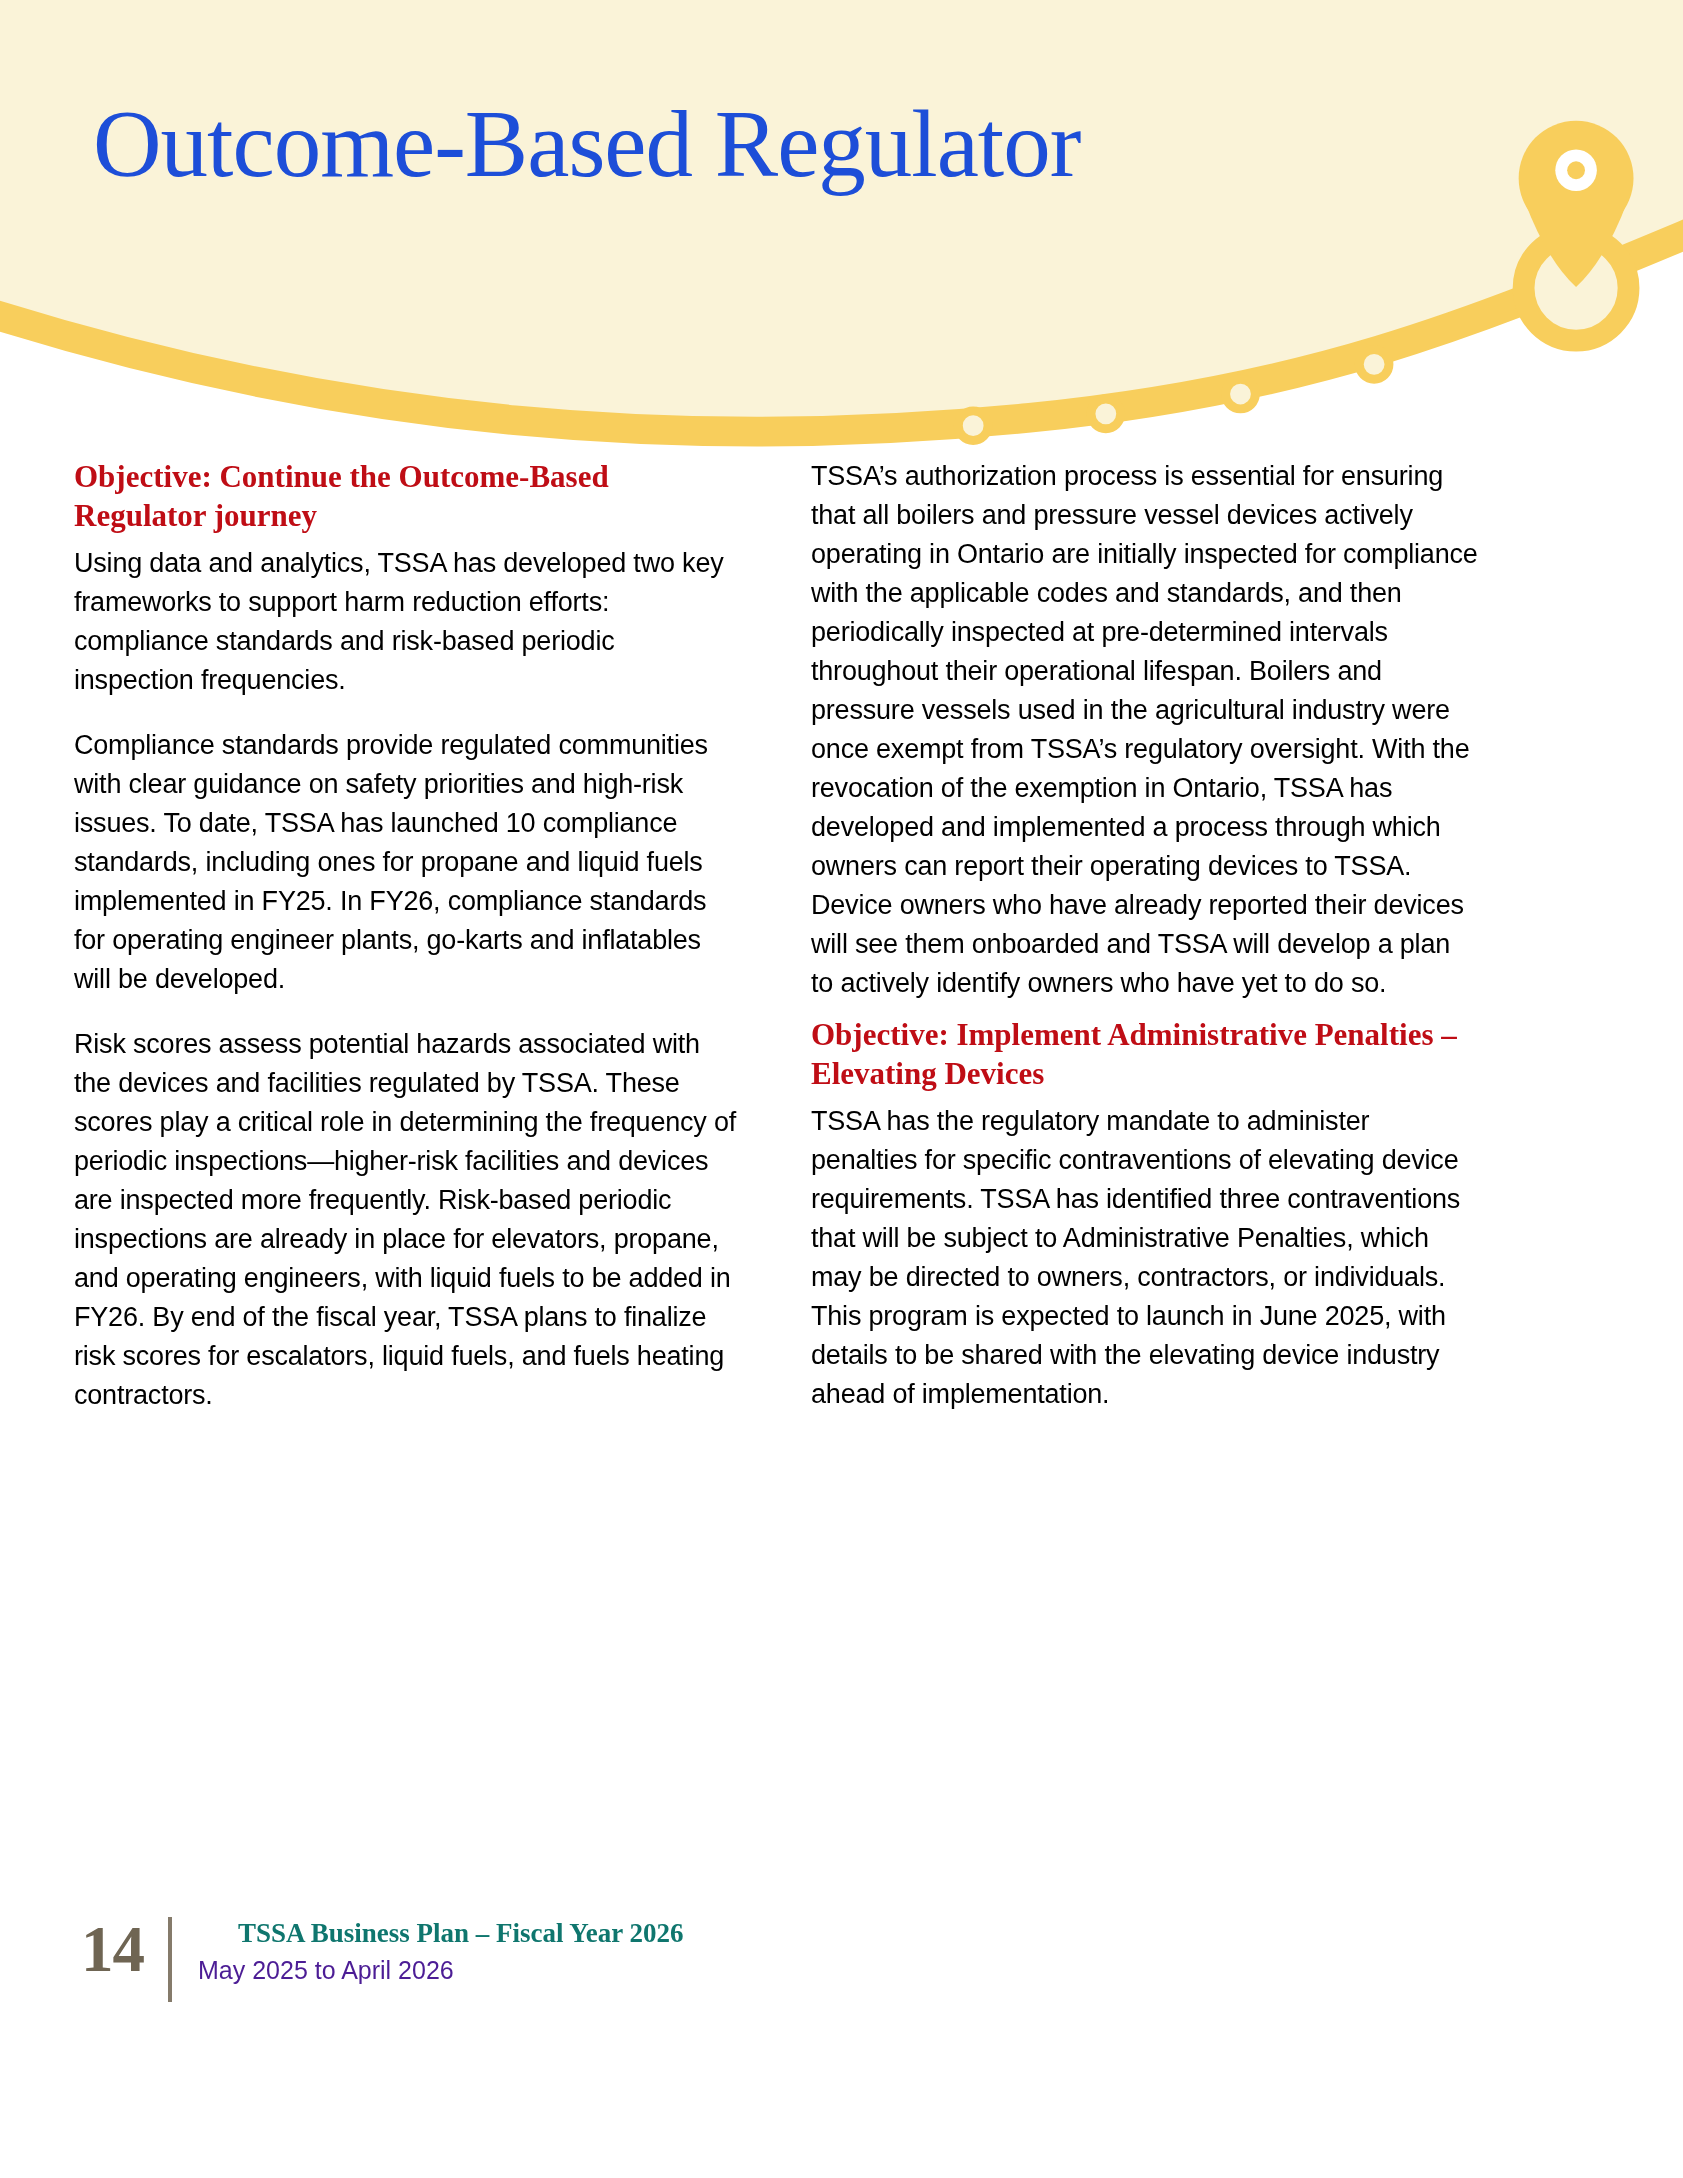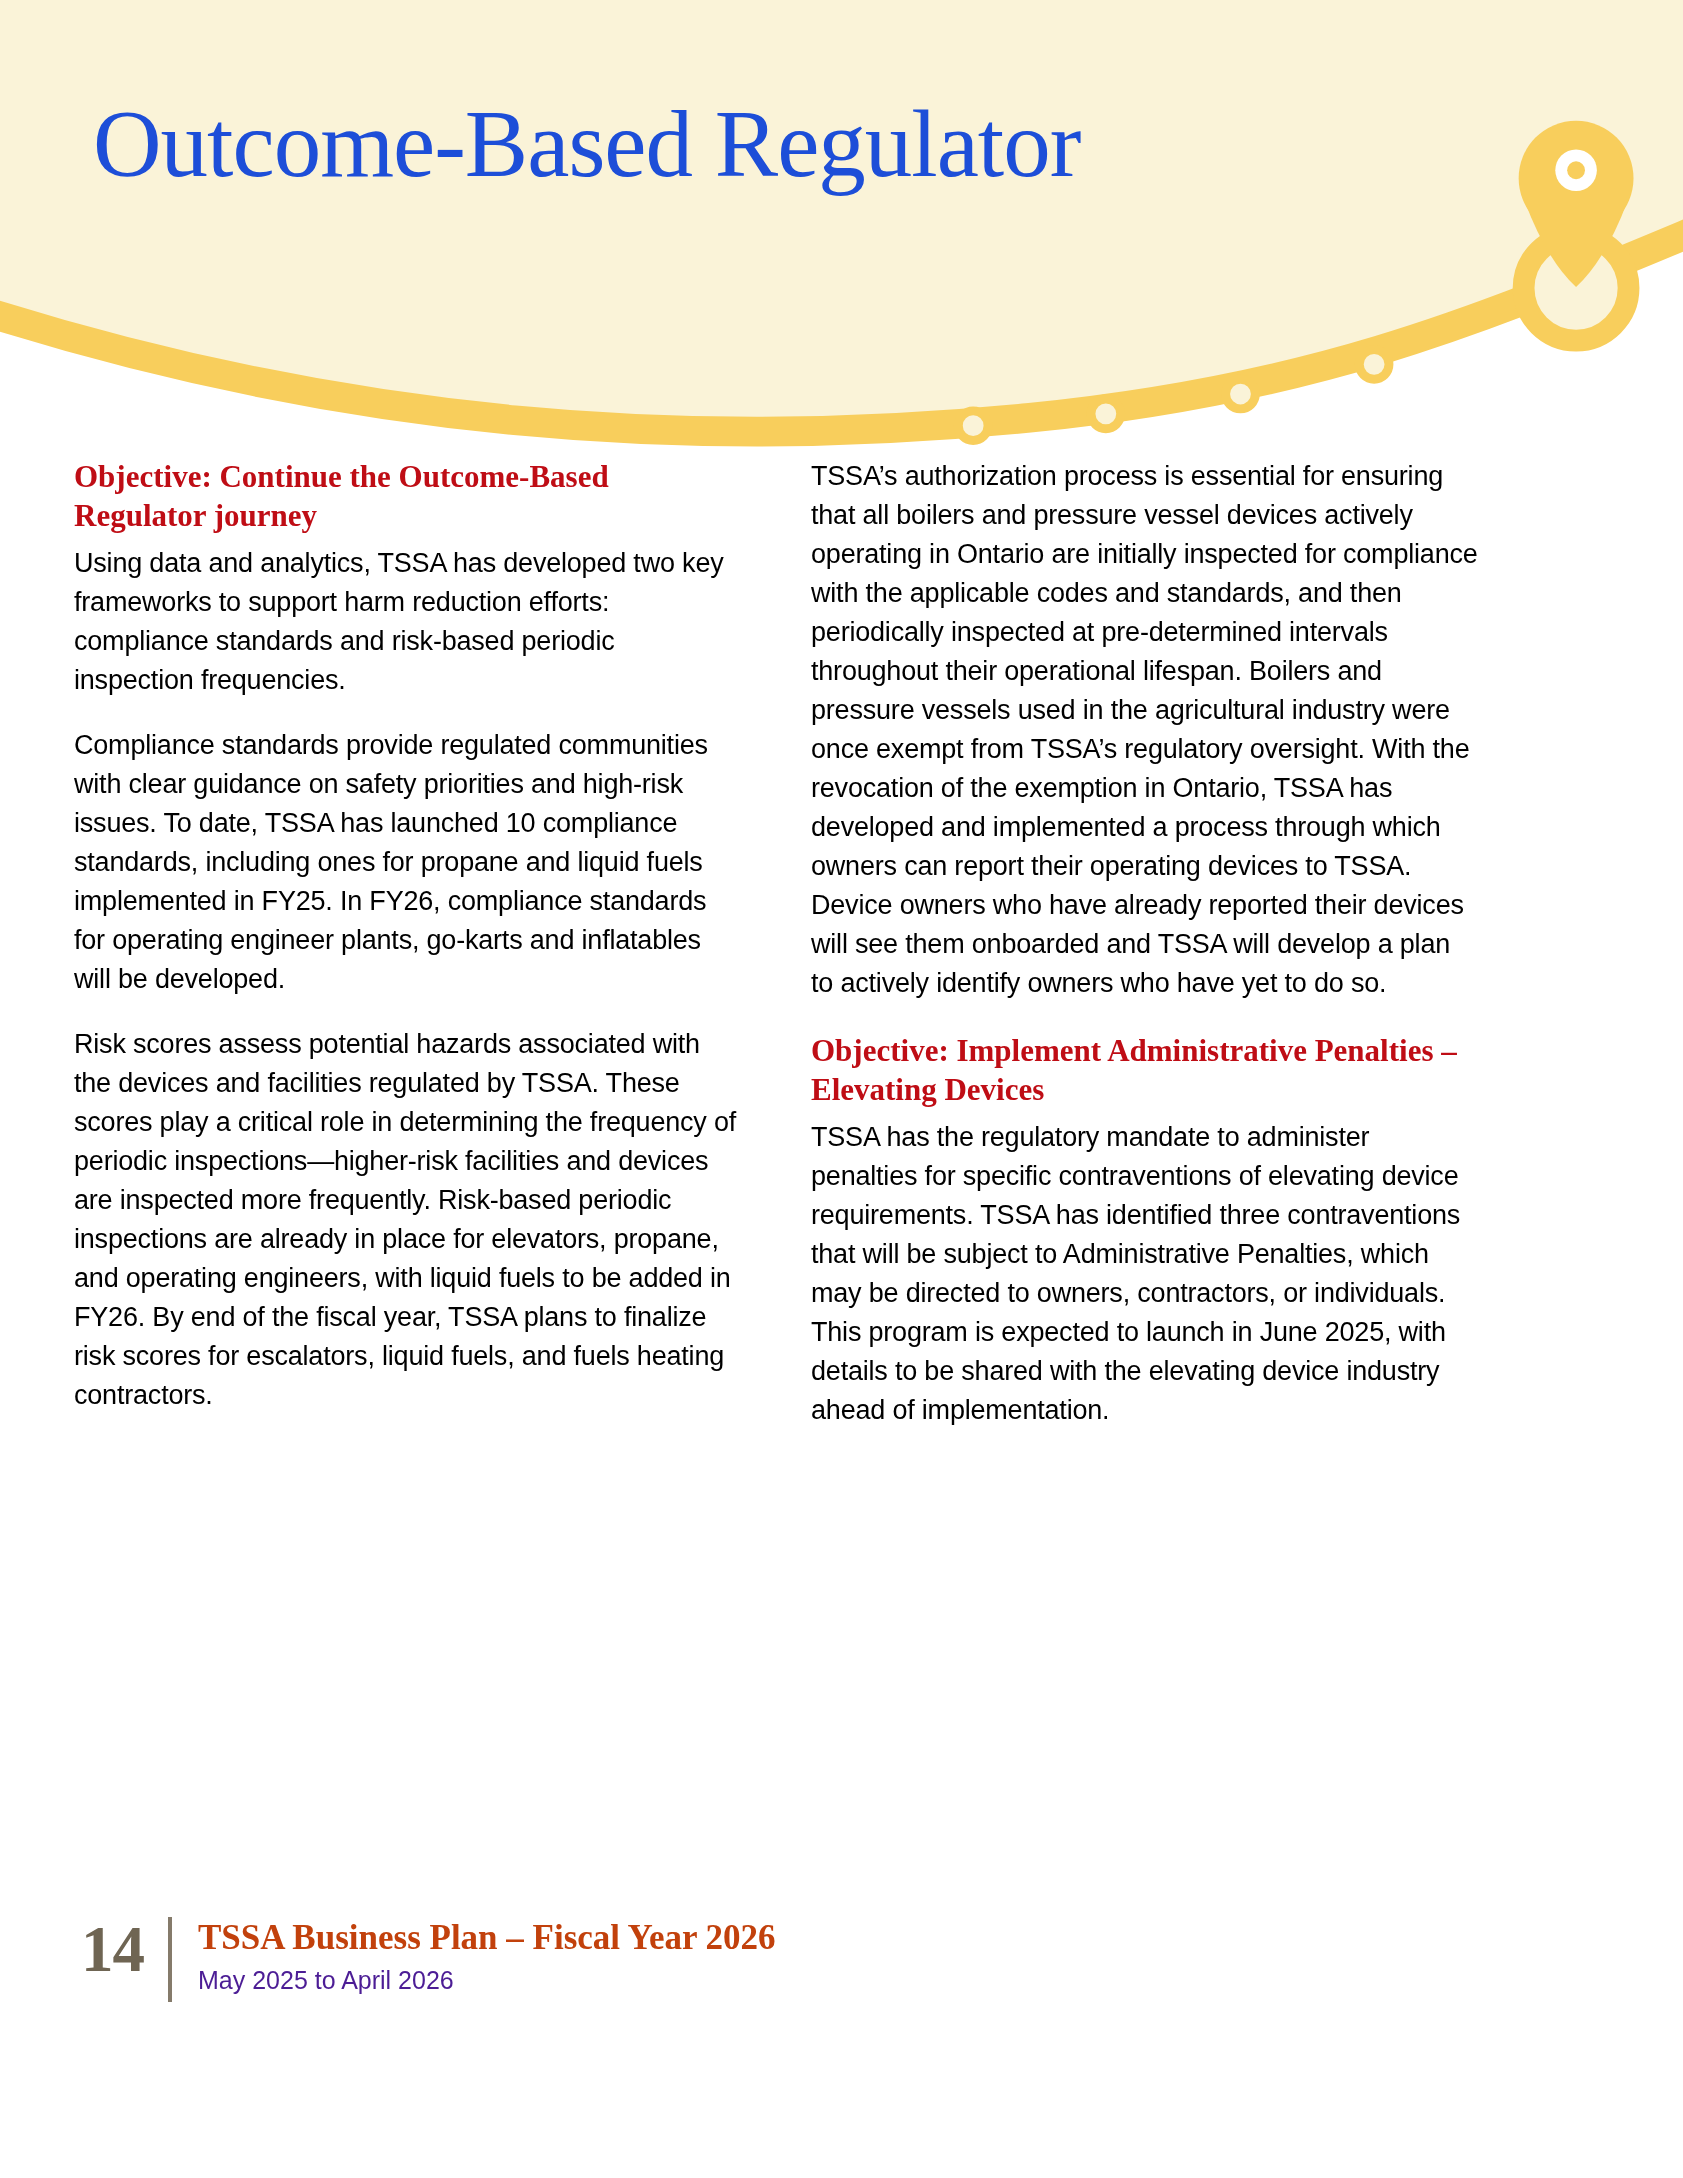--- a/index.html
+++ b/index.html
@@ -47,21 +47,21 @@
   .col-right { width: 668px; }
 
   .objective-heading {
     margin: 0 0 9px 0;
     font-family: "Liberation Serif", serif;
     font-weight: 700;
     font-size: 31px;
     line-height: 39px;
     color: #BF0D15;
   }
-  .section + .section .objective-heading { margin-top: 28px; }
+  .section + .section .objective-heading { margin-top: 12px; }
 
   .body-par {
     margin: 0 0 26px 0;
     font-size: 27px;
     line-height: 39px;
     letter-spacing: -0.2px;
     color: #000000;
   }
   .body-par:last-child { margin-bottom: 0; }
 
@@ -84,23 +84,24 @@
   .footer-divider {
     width: 4px;
     height: 85px;
     background: #857B6B;
     margin: 0 26px 0 24px;
   }
   .footer-text { display: flex; flex-direction: column; justify-content: center; }
   .footer-title {
     font-family: "Liberation Serif", serif;
     font-weight: 700;
-    font-size: 35px;
+    font-size: 27px;
     line-height: 1.2;
-    color: #c2410c;
+    color: #0f766e;
+    margin-left: 40px;
   }
   .footer-subtitle {
     margin-top: 6px;
     font-size: 25px;
     line-height: 1.2;
     color: #4c1d95;
   }
 </style>
 </head>
 <body>

